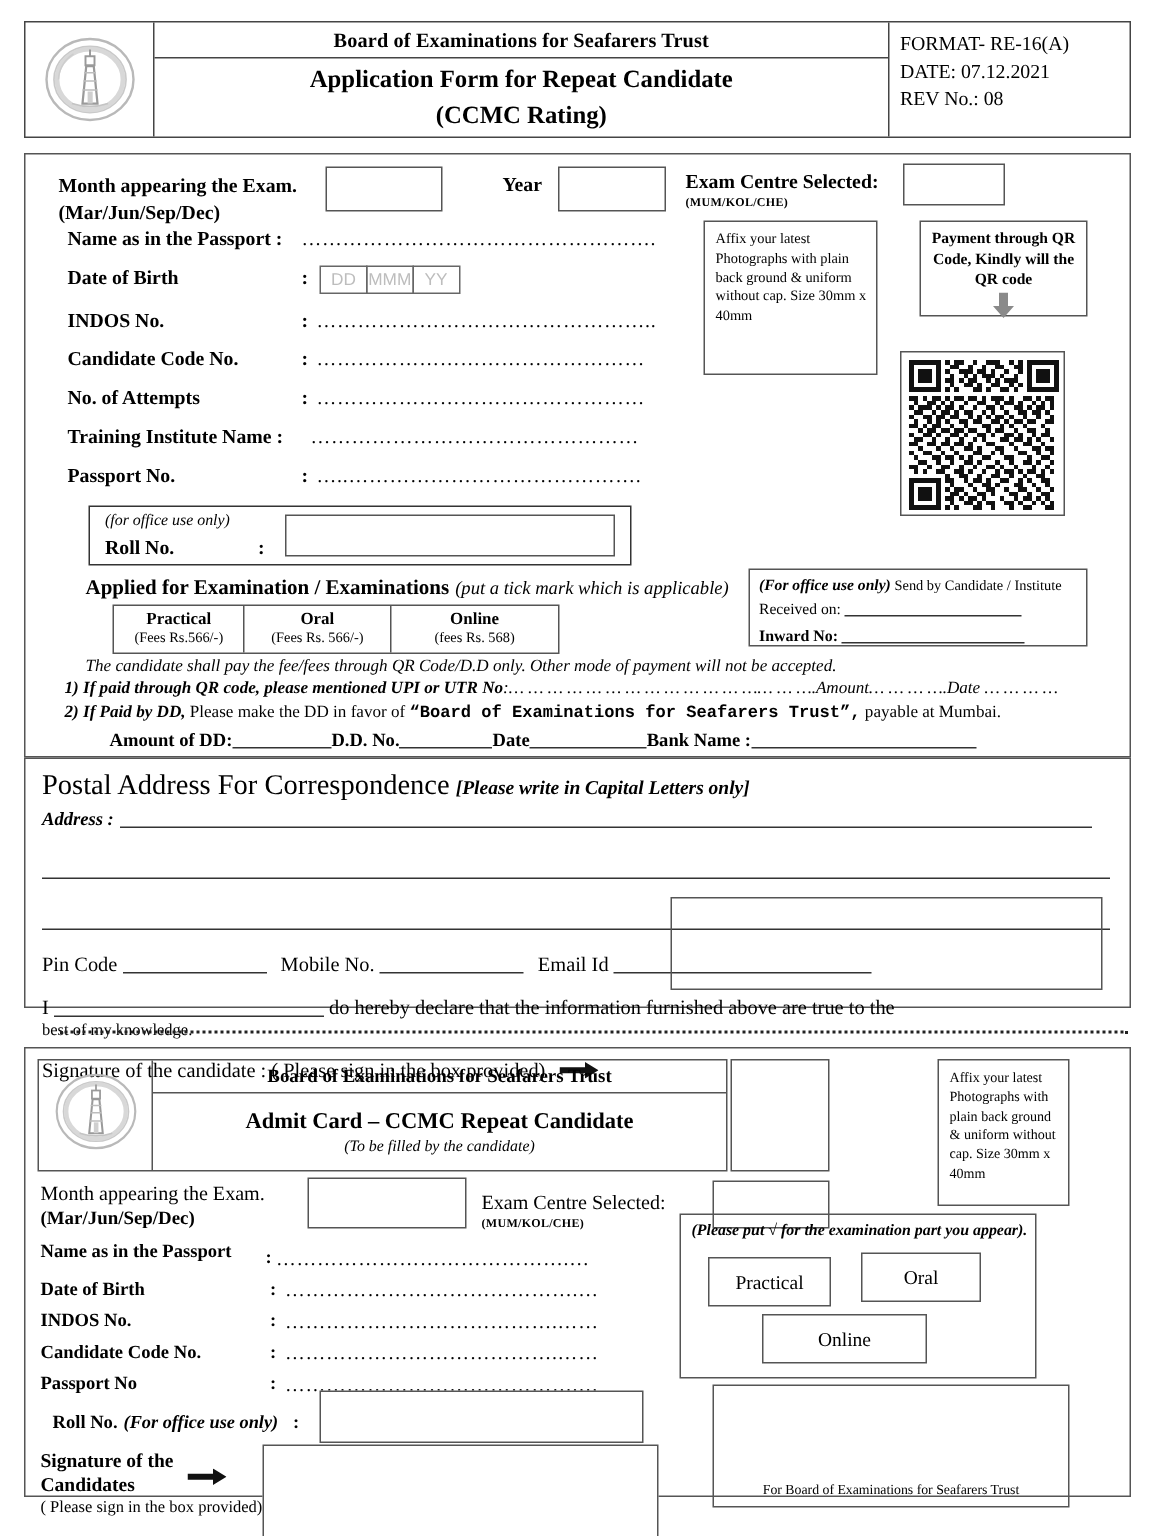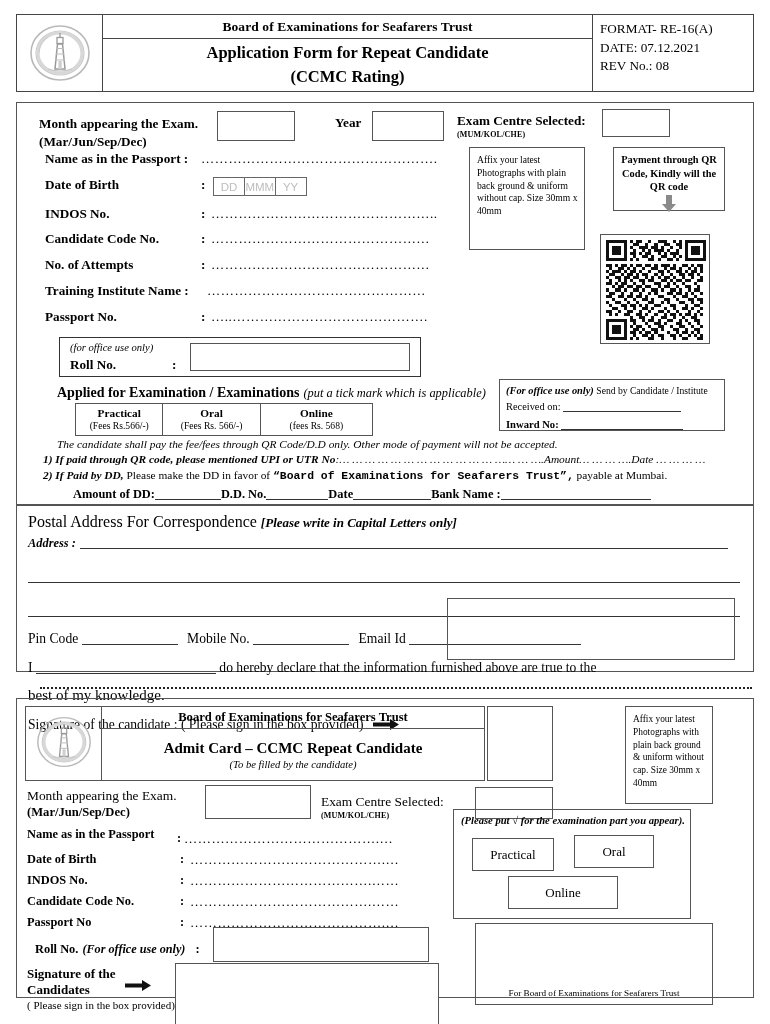--- a/index.html
+++ b/index.html
@@ -99,21 +99,21 @@
   
   .officebox { border: 1.2px solid #555; font-size: 10px; line-height: 1.55; padding: 3px 6px; }
 
   
   .addr-box {
     position: absolute; left: 16px; top: 505px;
     width: 738px; height: 167px;
     border: 1.5px solid #555;
     padding: 7px 10px 0 11px;
   }
-  .addr-t { font-size: 16px; }
+  .addr-t { font-size: 19px; }
   .rule { border-bottom: 1.1px solid #333; display: inline-block; vertical-align: -2px; }
 
   .sigbox { border: 1.3px solid #555; }
 
   
   .sep {
     position: absolute; left: 40px; top: 687px; width: 712px;
     border-top: 2.2px dotted #222;
   }
 
@@ -608,21 +608,21 @@
       <span style="margin-left:6px;">Mobile No.</span>
       <span class="rule" style="width:96px;"></span>
       <span style="margin-left:6px;">Email Id</span>
       <span class="rule" style="width:172px;"></span>
     </div>
     <div style="margin-top:13px; white-space:nowrap; font-size:13.6px;">
       <span>I</span>
       <span class="rule" style="width:180px;"></span>
       <span>do hereby declare that the information furnished above are true to the</span>
     </div>
-    <div style="margin-top:11px; font-size:15px;">best of my knowledge.</div>
+    <div style="margin-top:1px; font-size:11px;">best of my knowledge.</div>
     <div style="margin-top:13px; font-size:13.6px; white-space:nowrap;">
       <span>Signature of the candidate : ( Please sign in the box provided)</span>
       <span style="display:inline-block; margin-left:6px; vertical-align:-1px;">
         <svg width="26" height="11" viewBox="0 0 26 11">
             <path d="M0 3.5 h17 v-3.5 l9 5.5 l-9 5.5 v-3.5 h-17 z" fill="#111"></path>
           </svg>
       </span>
     </div>
     <div class="sigbox" style="position:absolute; left:430px; top:92px; width:288px; height:62px;"></div>
   </div>

